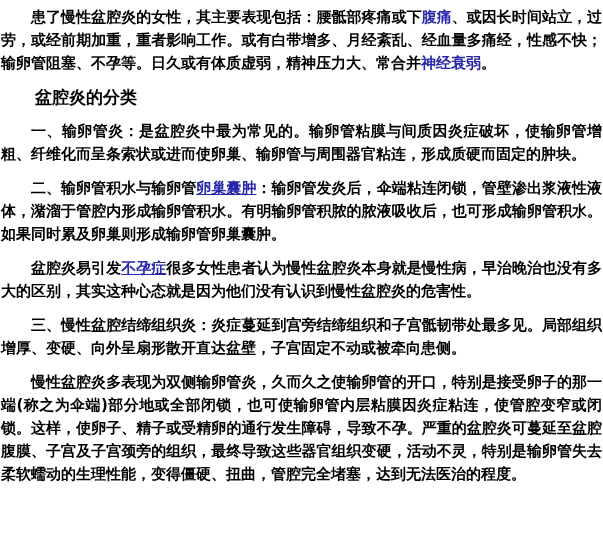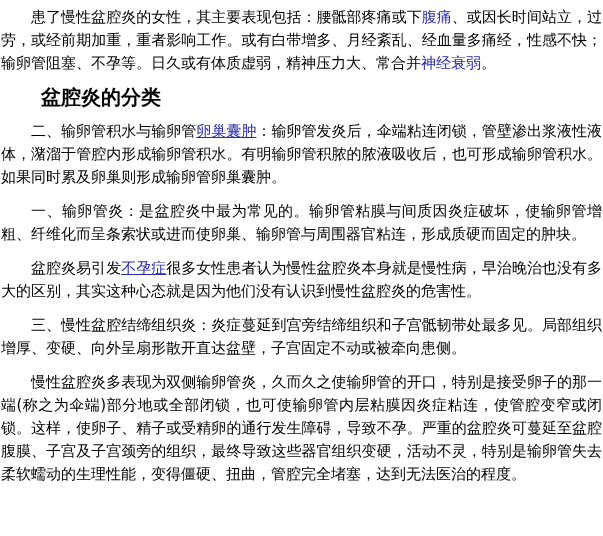--- a/index.html
+++ b/index.html
@@ -17,46 +17,47 @@
     color: #000000;
   }
   .article {
     width: 601px;
     padding: 0 1px;
     text-align: justify;
   }
   .para {
     margin: 11px 0;
     text-indent: 2em;
+    font-weight: bold;
   }
   .para:first-child {
     margin-top: 6px;
   }
   .heading {
     margin: 5px 0;
     text-indent: 2em;
     font-weight: bold;
-    font-size: 20px;
+    font-size: 17px;
   }
   .text-run {
     color: #000000;
   }
   .link {
     color: #2828aa;
     text-decoration: none;
     cursor: pointer;
   }
   .link.underline {
     text-decoration: underline;
   }
 </style>
 </head>
 <body>
 
 <div class="article">
     <p class="para"><span class="text-run">患了慢性盆腔炎的女性，其主要表现包括：腰骶部疼痛或下</span><a class="link">腹痛</a><span class="text-run">、或因长时间站立，过劳，或经前期加重，重者影响工作。或有白带增多、月经紊乱、经血量多痛经，性感不快；输卵管阻塞、不孕等。日久或有体质虚弱，精神压力大、常合并</span><a class="link">神经衰弱</a><span class="text-run">。</span></p>
     <h3 class="heading"><span class="text-run">盆腔炎的分类</span></h3>
+    <p class="para"><span class="text-run">一、输卵管炎：是盆腔炎中最为常见的。输卵管粘膜与间质因炎症破坏，使输卵管增粗、纤维化而呈条索状或进而使卵巢、输卵管与周围器官粘连，形成质硬而固定的肿块。</span></p>
     <p class="para"><span class="text-run">二、输卵管积水与输卵管</span><a class="link underline">卵巢囊肿</a><span class="text-run">：输卵管发炎后，伞端粘连闭锁，管壁渗出浆液性液体，潴溜于管腔内形成输卵管积水。有明输卵管积脓的脓液吸收后，也可形成输卵管积水。如果同时累及卵巢则形成输卵管卵巢囊肿。</span></p>
-    <p class="para"><span class="text-run">一、输卵管炎：是盆腔炎中最为常见的。输卵管粘膜与间质因炎症破坏，使输卵管增粗、纤维化而呈条索状或进而使卵巢、输卵管与周围器官粘连，形成质硬而固定的肿块。</span></p>
     <p class="para"><span class="text-run">盆腔炎易引发</span><a class="link underline">不孕症</a><span class="text-run">很多女性患者认为慢性盆腔炎本身就是慢性病，早治晚治也没有多大的区别，其实这种心态就是因为他们没有认识到慢性盆腔炎的危害性。</span></p>
     <p class="para"><span class="text-run">三、慢性盆腔结缔组织炎：炎症蔓延到宫旁结缔组织和子宫骶韧带处最多见。局部组织增厚、变硬、向外呈扇形散开直达盆壁，子宫固定不动或被牵向患侧。</span></p>
     <p class="para"><span class="text-run">慢性盆腔炎多表现为双侧输卵管炎，久而久之使输卵管的开口，特别是接受卵子的那一端(称之为伞端)部分地或全部闭锁，也可使输卵管内层粘膜因炎症粘连，使管腔变窄或闭锁。这样，使卵子、精子或受精卵的通行发生障碍，导致不孕。严重的盆腔炎可蔓延至盆腔腹膜、子宫及子宫颈旁的组织，最终导致这些器官组织变硬，活动不灵，特别是输卵管失去柔软蠕动的生理性能，变得僵硬、扭曲，管腔完全堵塞，达到无法医治的程度。</span></p>
   </div>
 
 </body></html>

